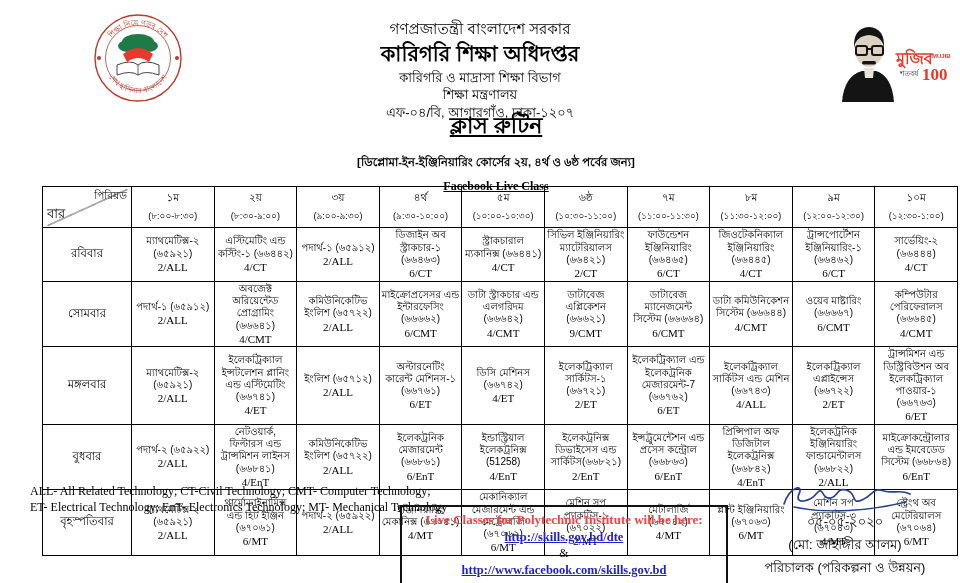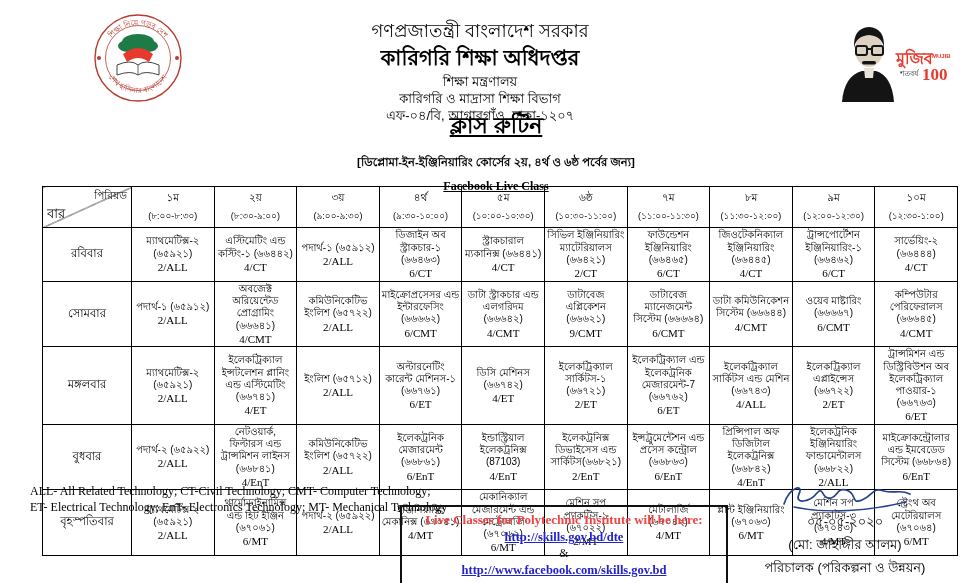--- a/index.html
+++ b/index.html
@@ -2,38 +2,38 @@
 <html><head>
 <meta charset="utf-8">
 <style>
   html,body{margin:0;padding:0;background:#888;}
   .page{
     position:relative;width:960px;height:583px;background:#fff;
     font-family:"Liberation Sans",sans-serif;color:#000;overflow:hidden;
   }
   
   .gov-header{position:absolute;top:20px;left:0;right:0;text-align:center;line-height:1.25;}
-  .gov-line{font-size:18px;}
+  .gov-line{font-size:15px;}
   .directorate{font-size:21px;font-weight:bold;margin:2px 0 3px;}
   .hline{font-size:13px;margin:1px 0;}
   .logo{position:absolute;}
   .logo-left{top:12px;left:92px;}
   .logo-right{top:12px;left:828px;text-decoration:underline;}
   
   .start-note{position:absolute;left:98px;top:126px;font-size:19px;font-weight:bold;}
   .title-center{position:absolute;left:320px;top:108px;width:352px;text-align:center;}
   .main-title{font-size:22px;font-weight:bold;text-decoration:underline;display:inline-block;}
   .course-note{font-size:11.5px;font-weight:bold;margin-top:9px;}
   .fb-label{font-family:"Liberation Serif",serif;font-size:12px;font-weight:bold;text-decoration:underline;margin-top:6px;}
   
   .routine-wrap{position:absolute;left:42px;top:186px;}
   table.routine{border-collapse:collapse;table-layout:fixed;width:916px;}
   table.routine th,table.routine td{border:1px solid #000;padding:1px 2px;vertical-align:middle;text-align:center;font-weight:normal;}
   th.corner{position:relative;width:84px;height:38px;padding:0;
-    background:linear-gradient(to bottom right,#fff calc(50% - 0.6px),#000 50%,#fff calc(50% + 0.6px));}
+    background:linear-gradient(to bottom right,#fff calc(50% - 0.6px),#000 50%,#fff calc(50% + 0.6px));border-radius:11px;}
   .corner-top{position:absolute;top:1px;right:4px;font-size:10.5px;}
   .corner-bottom{position:absolute;bottom:2px;left:4px;font-size:13px;}
   th.period .ord{font-size:10.5px;}
   th.period .time{font-size:9px;margin-top:2px;}
   th.day{font-size:11.5px;height:51px;}
   td.cell{height:51px;}
   .subj{font-size:10px;line-height:1.22;}
   .grp{font-family:"Liberation Serif",serif;font-size:11px;line-height:1.15;margin-top:1px;}
   
   .legend{position:absolute;left:30px;top:484px;font-family:"Liberation Serif",serif;font-size:12px;line-height:1.3;}
@@ -90,22 +90,22 @@
       <text id="mujib-bn" x="68" y="52" font-size="16" font-weight="bold" fill="#e8392e" font-family="Liberation Sans, sans-serif">মুজিব</text>
       <text id="mujib-en" x="104" y="46" font-size="6" font-weight="bold" fill="#e8392e" font-family="Liberation Sans, sans-serif">MUJIB</text>
       <text id="shotoborsho" x="72" y="64" font-size="7.5" fill="#222" font-family="Liberation Sans, sans-serif">শতবর্ষ</text>
       <text id="hundred" x="94" y="68" font-size="17" font-weight="bold" fill="#e8392e" font-family="Liberation Serif, serif">100</text>
     </svg>
   </div>
 
   <div class="gov-header">
     <div class="gov-line">গণপ্রজাতন্ত্রী বাংলাদেশ সরকার</div>
     <div class="directorate">কারিগরি শিক্ষা অধিদপ্তর</div>
+    <div class="hline">কারিগরি ও মাদ্রাসা শিক্ষা বিভাগ</div>
     <div class="hline">শিক্ষা মন্ত্রণালয়</div>
-    <div class="hline">কারিগরি ও মাদ্রাসা শিক্ষা বিভাগ</div>
     <div class="hline">এফ-০৪/বি, আগারগাঁও, ঢাকা-১২০৭</div>
   </div>
 
   <div class="title-center">
     <div class="main-title">ক্লাস রুটিন</div>
     <div class="course-note">[ডিপ্লোমা-ইন-ইঞ্জিনিয়ারিং কোর্সের ২য়, ৪র্থ ও ৬ষ্ঠ পর্বের জন্য]</div>
     <div class="fb-label">Facebook Live Class</div>
   </div>
 
   <div class="routine-wrap">
@@ -300,21 +300,21 @@
             </td>
             <td class="cell">
               <div class="subj">কমিউনিকেটিভ ইংলিশ (৬৫৭২২)</div>
               <div class="grp">2/ALL</div>
             </td>
             <td class="cell">
               <div class="subj">ইলেকট্রনিক মেজারমেন্ট (৬৬৮৬১)</div>
               <div class="grp">6/EnT</div>
             </td>
             <td class="cell">
-              <div class="subj">ইন্ডাস্ট্রিয়াল ইলেকট্রনিক্স (87103)</div>
+              <div class="subj">ইন্ডাস্ট্রিয়াল ইলেকট্রনিক্স (51258)</div>
               <div class="grp">4/EnT</div>
             </td>
             <td class="cell">
               <div class="subj">ইলেকট্রনিক্স ডিভাইসেস এন্ড সার্কিটস(৬৬৮২১)</div>
               <div class="grp">2/EnT</div>
             </td>
             <td class="cell">
               <div class="subj">ইন্সট্রুমেন্টেশন এন্ড প্রসেস কন্ট্রোল (৬৬৮৬৩)</div>
               <div class="grp">6/EnT</div>
             </td>

